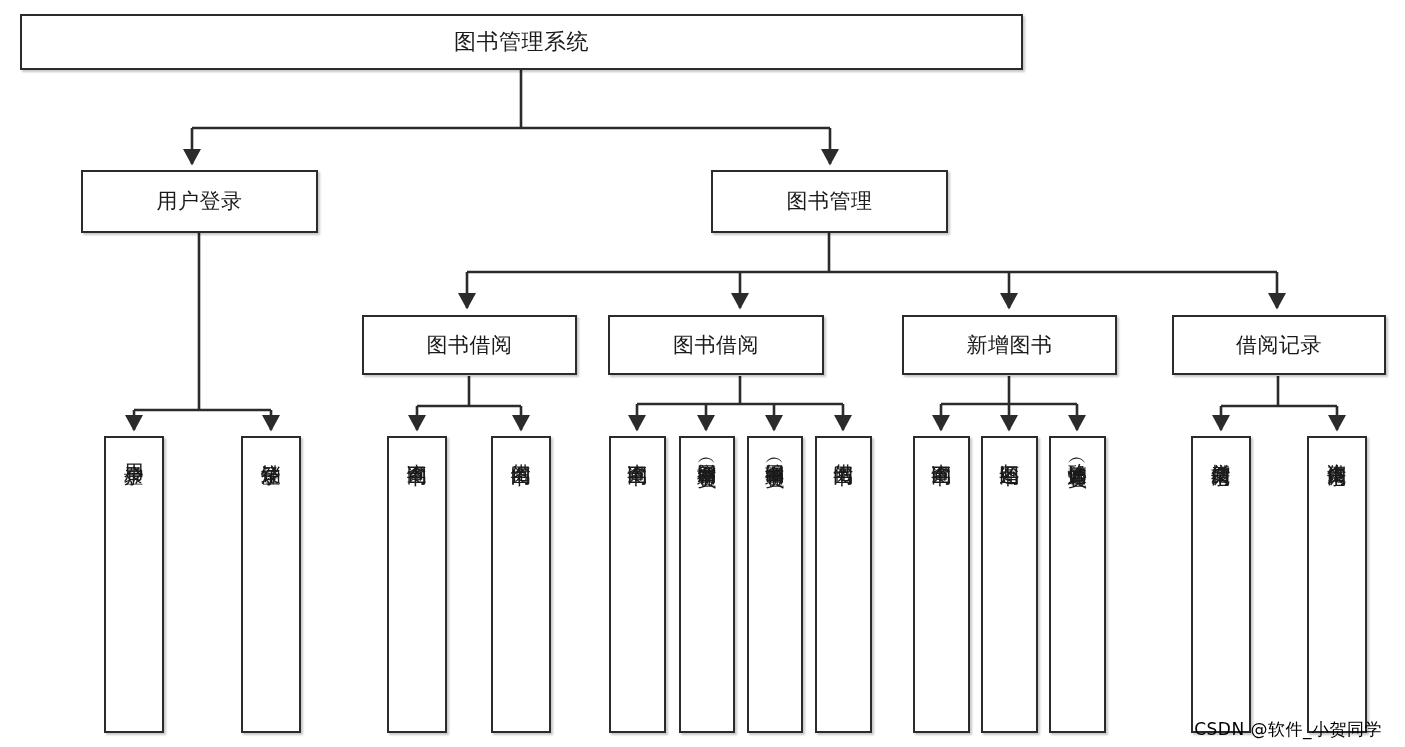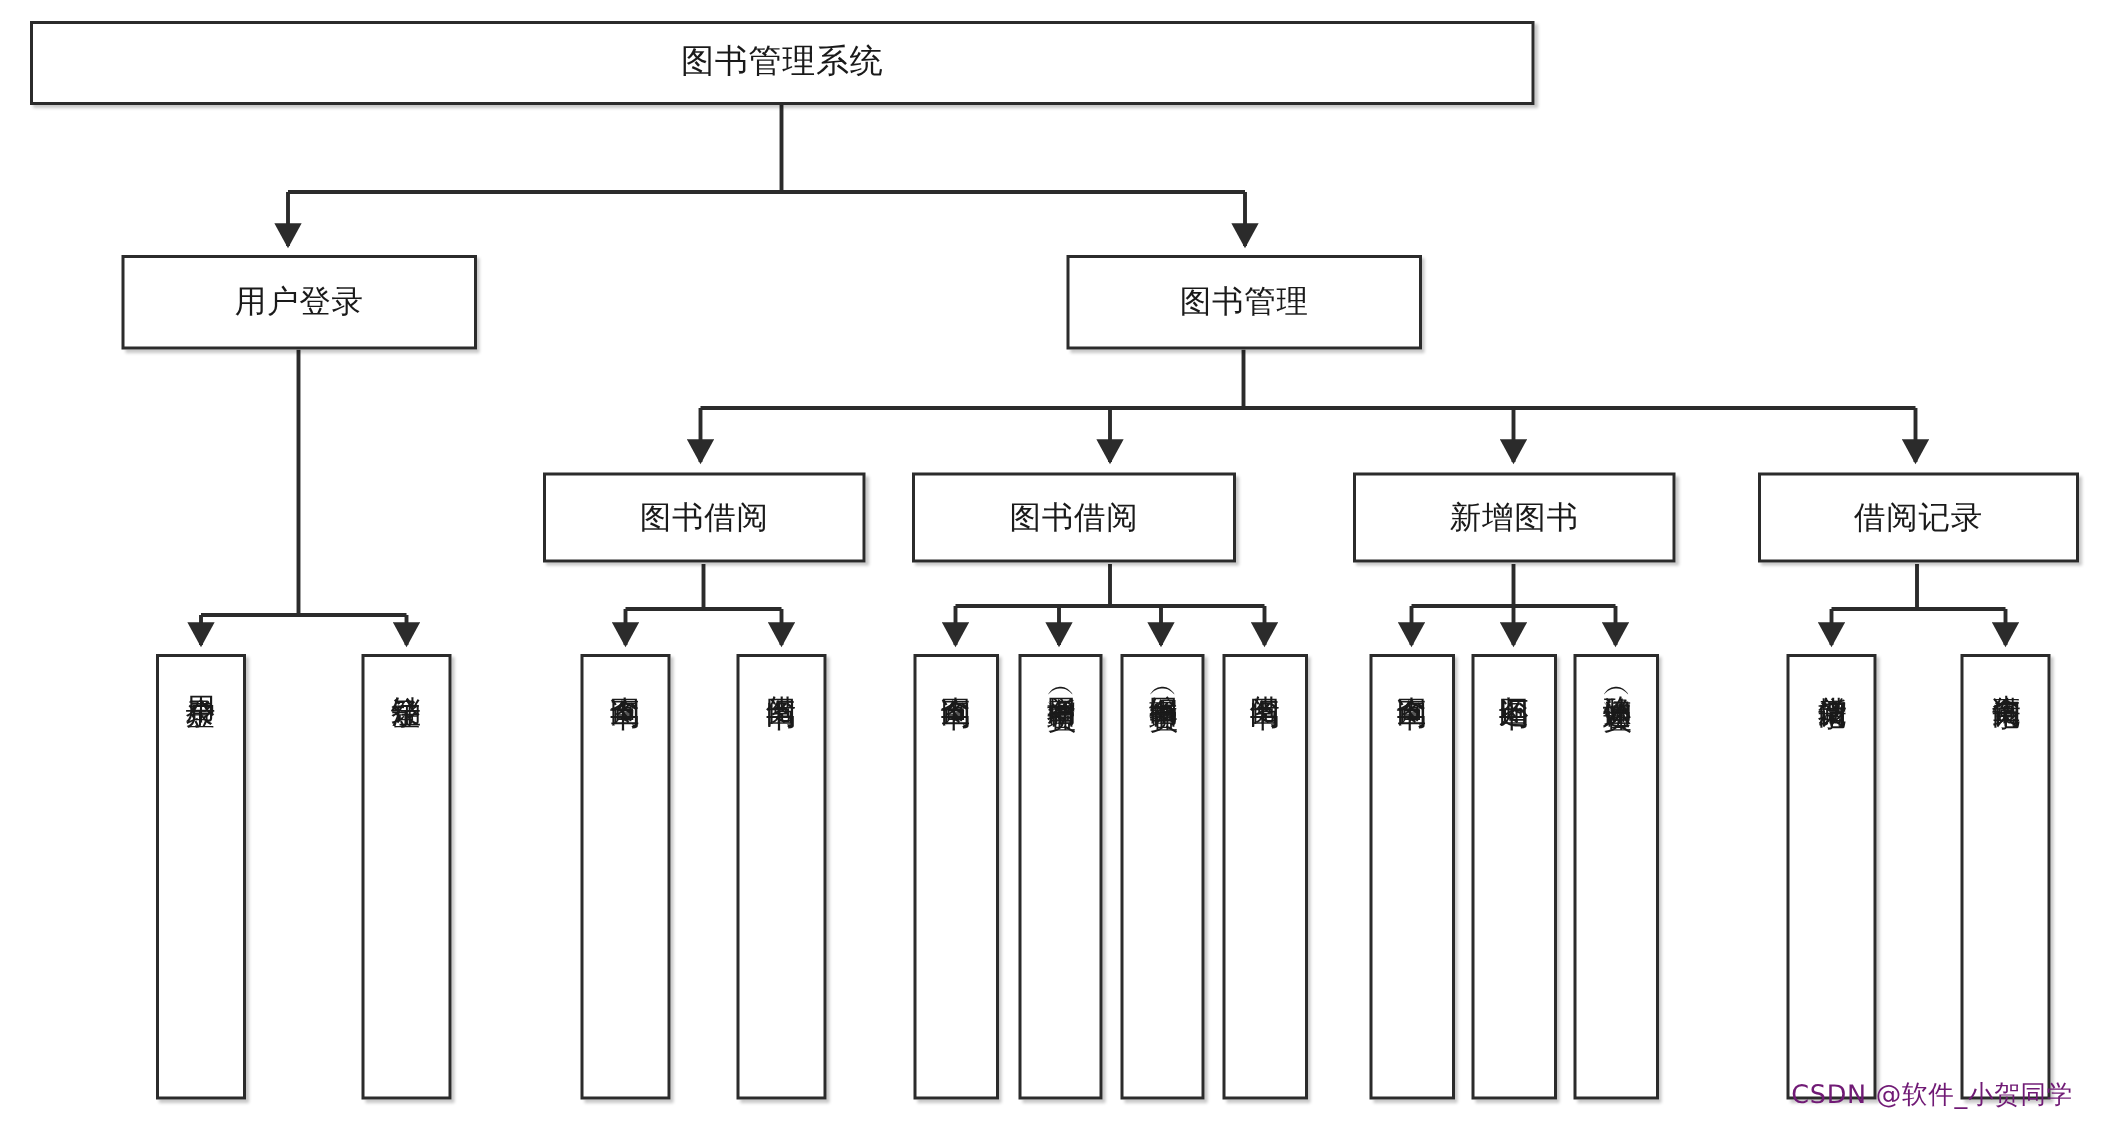--- a/index.html
+++ b/index.html
@@ -67,21 +67,21 @@
     max-height: 100%;
   }
   .node.v.tall .node-label {
     font-size: 19px;
   }
   #watermark {
     position: absolute;
     right: 10px;
     bottom: 6px;
     font-size: 17px;
-    color: #701a75;
+    color: #000000;
     letter-spacing: 0.5px;
     user-select: none;
     white-space: nowrap;
     margin-left: 28px;
   }
 </style>
 </head>
 <body>
 
 <div id="diagram-canvas">

